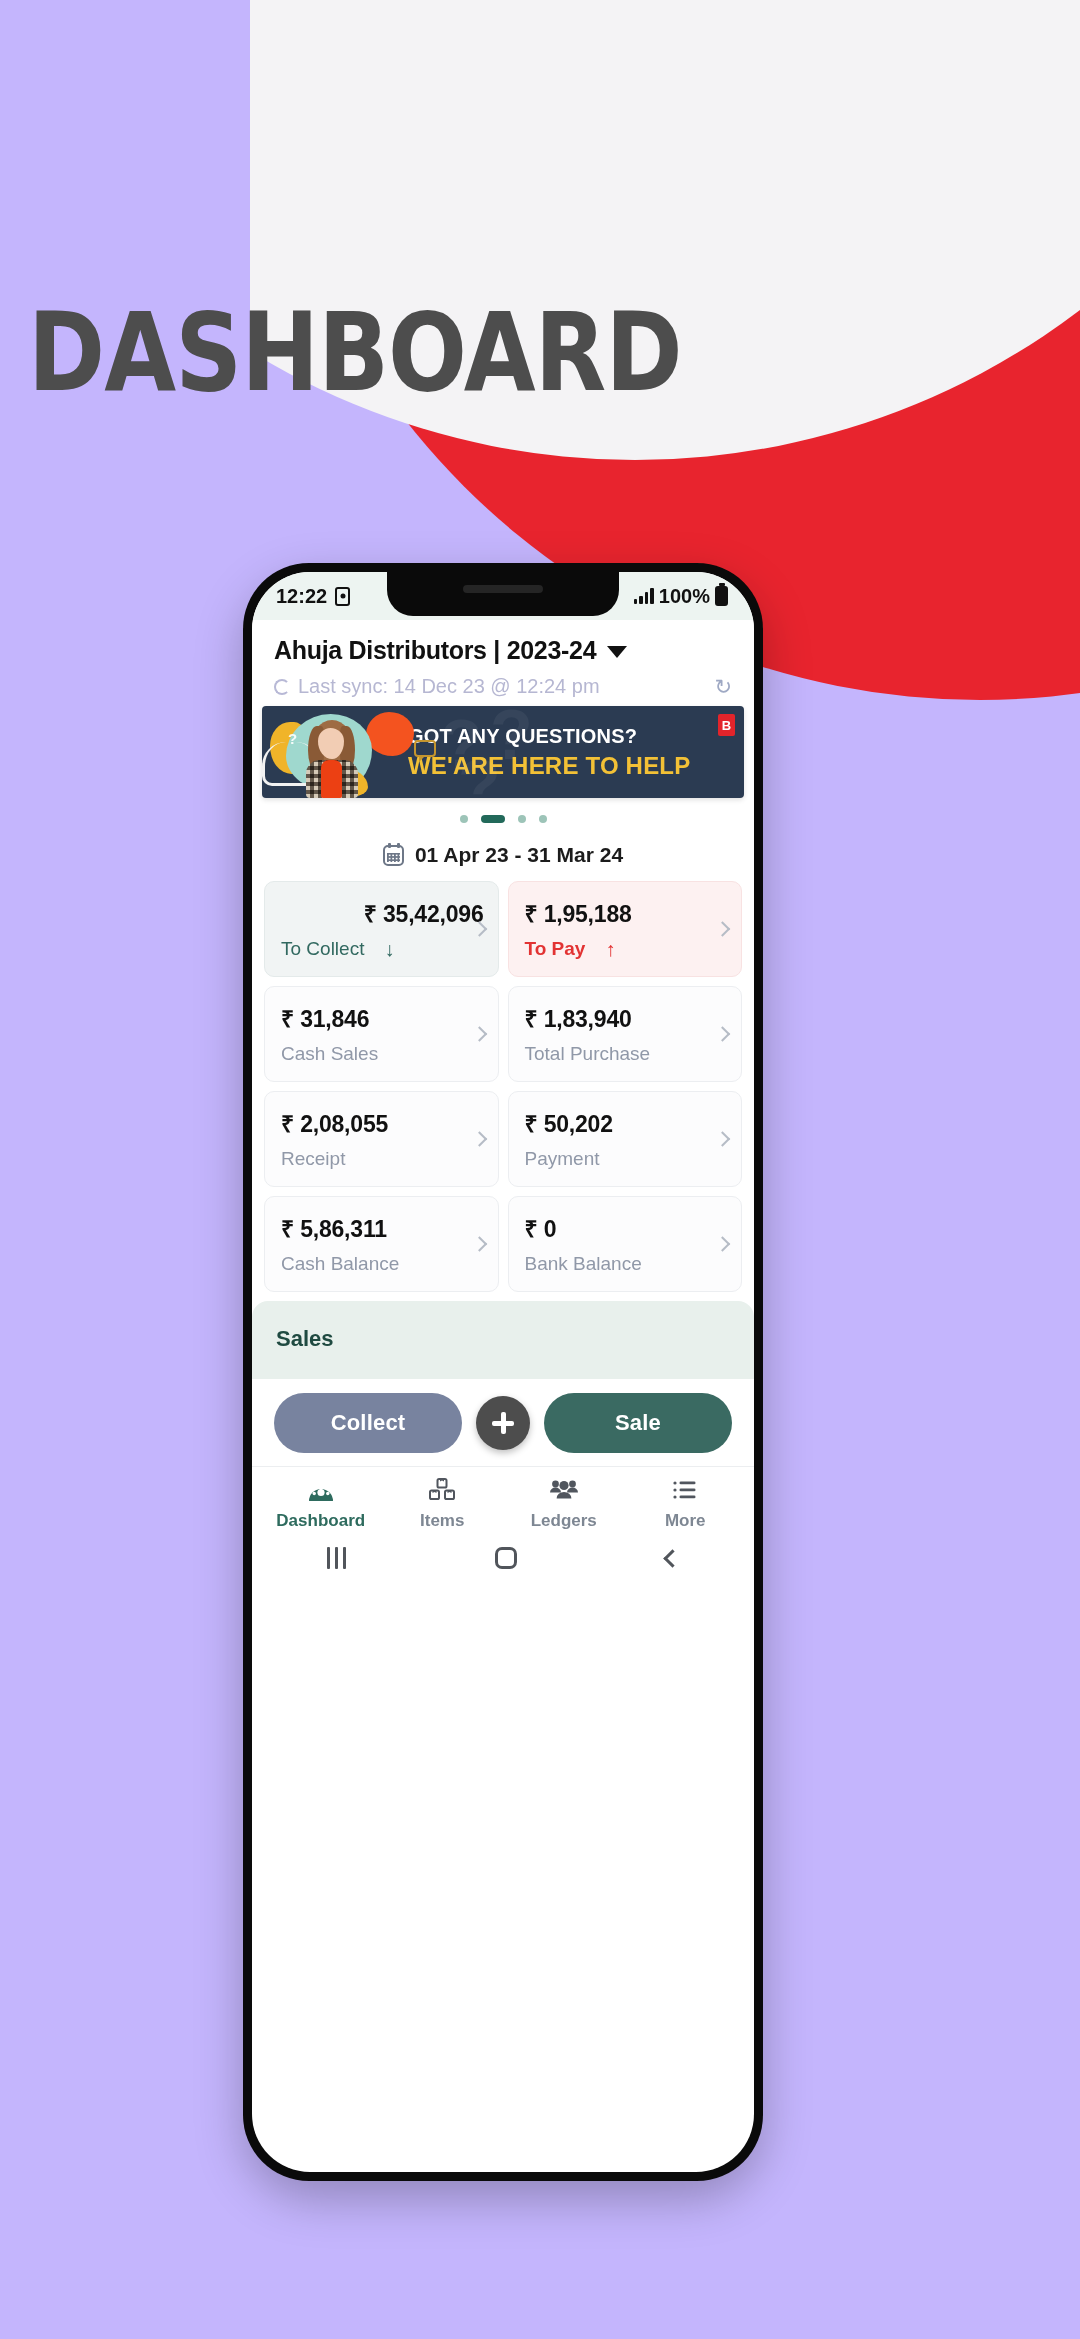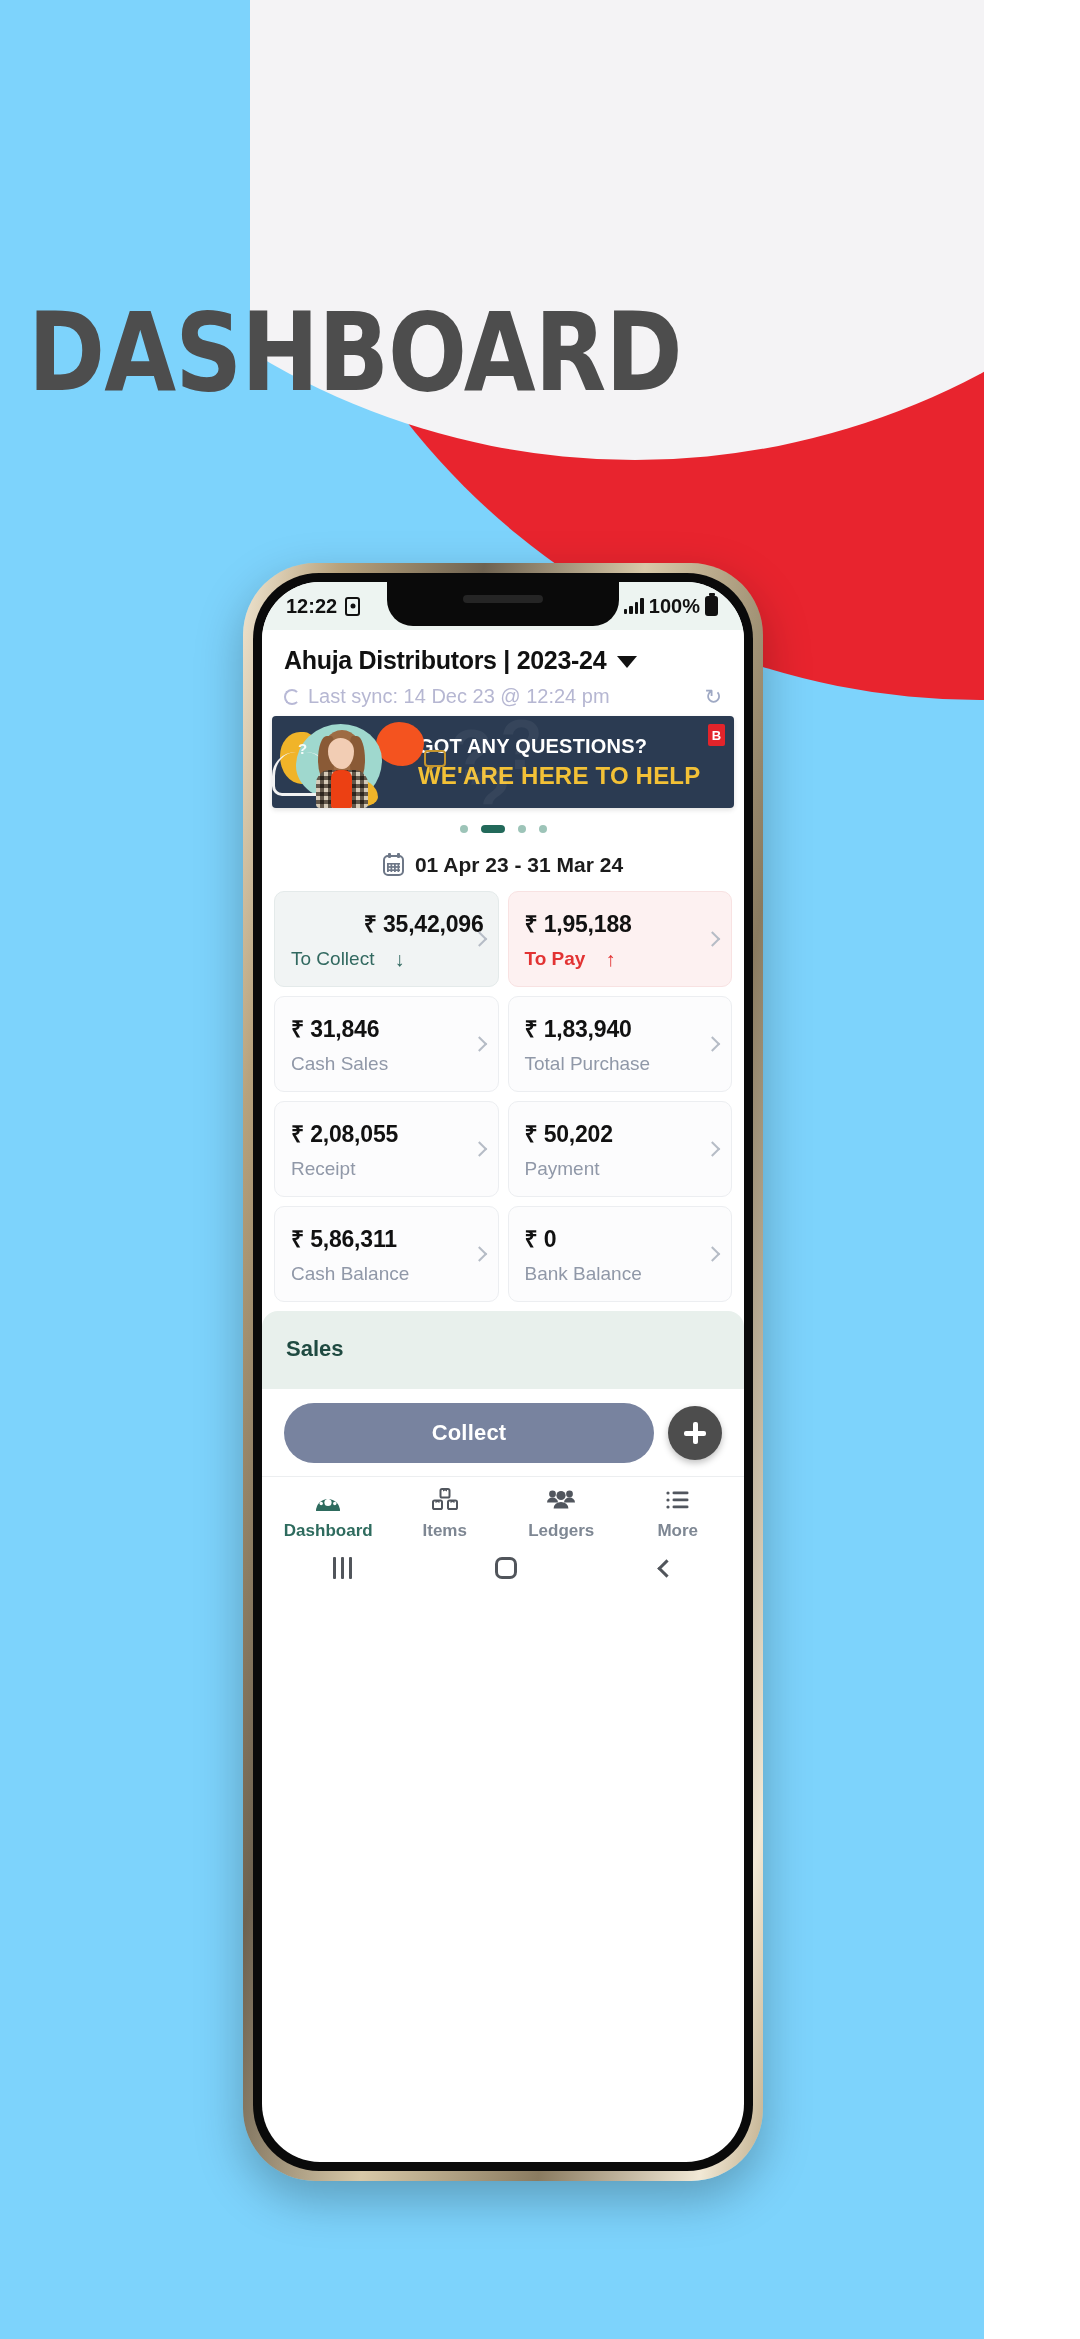--- a/index.html
+++ b/index.html
@@ -3,22 +3,22 @@
 <meta charset="utf-8">
 <style>
   * { box-sizing: border-box; margin: 0; padding: 0; }
   html, body {
     width: 1080px; height: 2339px;
     overflow: hidden;
     font-family: "Liberation Sans", sans-serif;
   }
   #page {
     position: relative;
-    width: 984px; height: 2339px;
-    background: #7dd3fc;
+    width: 1080px; height: 2339px;
+    background: #c4b5fd;
     overflow: hidden;
   }
 
   
   .swoosh-wrap {
     position: absolute;
     top: -760px; left: 250px;
     width: 1460px; height: 1460px;
     overflow: hidden;
     pointer-events: none;
@@ -51,21 +51,21 @@
     white-space: nowrap;
   }
 
   
   .phone {
     position: absolute;
     left: 243px; top: 563px;
     width: 520px; height: 1618px;
     border-radius: 72px;
     background: linear-gradient(100deg,#f0e6d2 0%,#b8a27c 12%,#6e6250 30%,#d8c9a8 50%,#8a7b60 72%,#f2e9d6 92%,#c0ae8c 100%);
-    padding: 10px;
+    padding: 0;
     box-shadow: 0 18px 48px rgba(0,0,0,.26);
   }
   .phone-bezel {
     width: 100%; height: 100%;
     border-radius: 66px;
     background: #0a0a0a;
     padding: 9px;
   }
   .screen {
     position: relative;
@@ -549,20 +549,21 @@
 
         <div class="sales-panel">
           <div class="sales-title">Sales</div>
         </div>
 
         <div class="actionbar">
           <div class="btn purchase">Collect</div>
           <div class="fab">
             <span class="fab-plus"></span>
           </div>
+          <div class="btn sale">Sale</div>
         </div>
 
         <div class="bottomnav">
           <div class="nav-item active">
             <span class="nav-ic">
               <svg width="28" height="26" viewBox="0 0 28 26">
                 <path d="M2 24 A12 12 0 0 1 26 24 Z" fill="#2e6b5e"></path>
                 <circle cx="14" cy="15.5" r="3.6" fill="#ffffff"></circle>
                 <rect x="12.9" y="6" width="2.2" height="8" rx="1.1" fill="#ffffff"></rect>
                 <circle cx="7.2" cy="16.5" r="1.7" fill="#ffffff"></circle>

